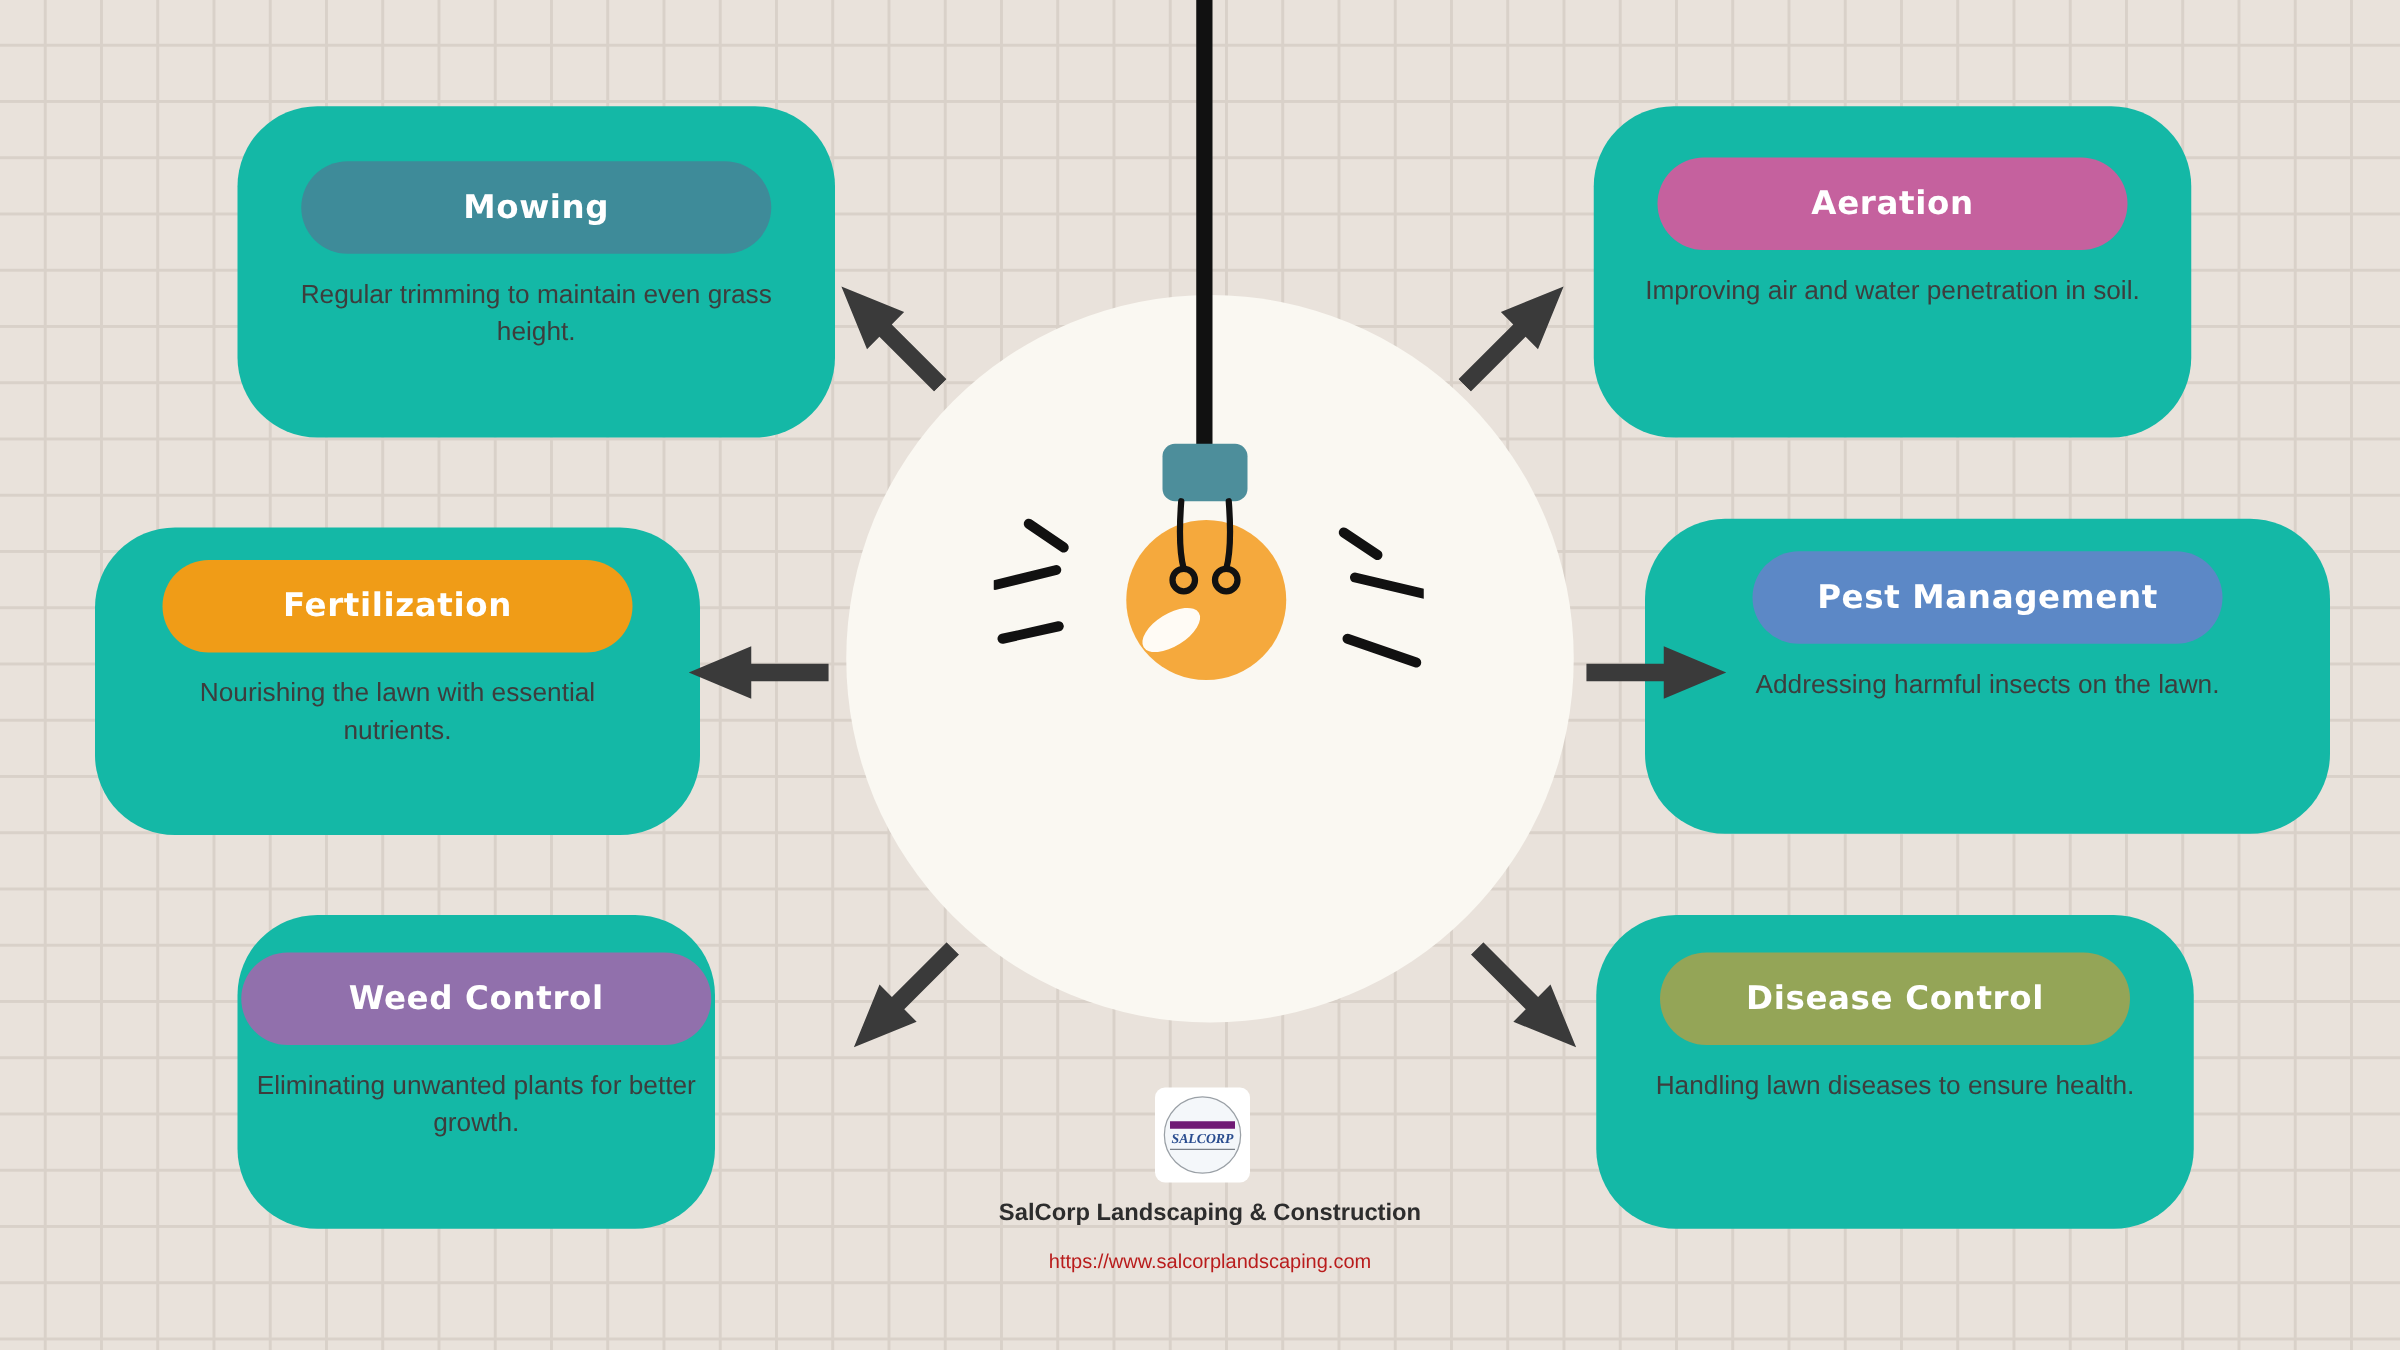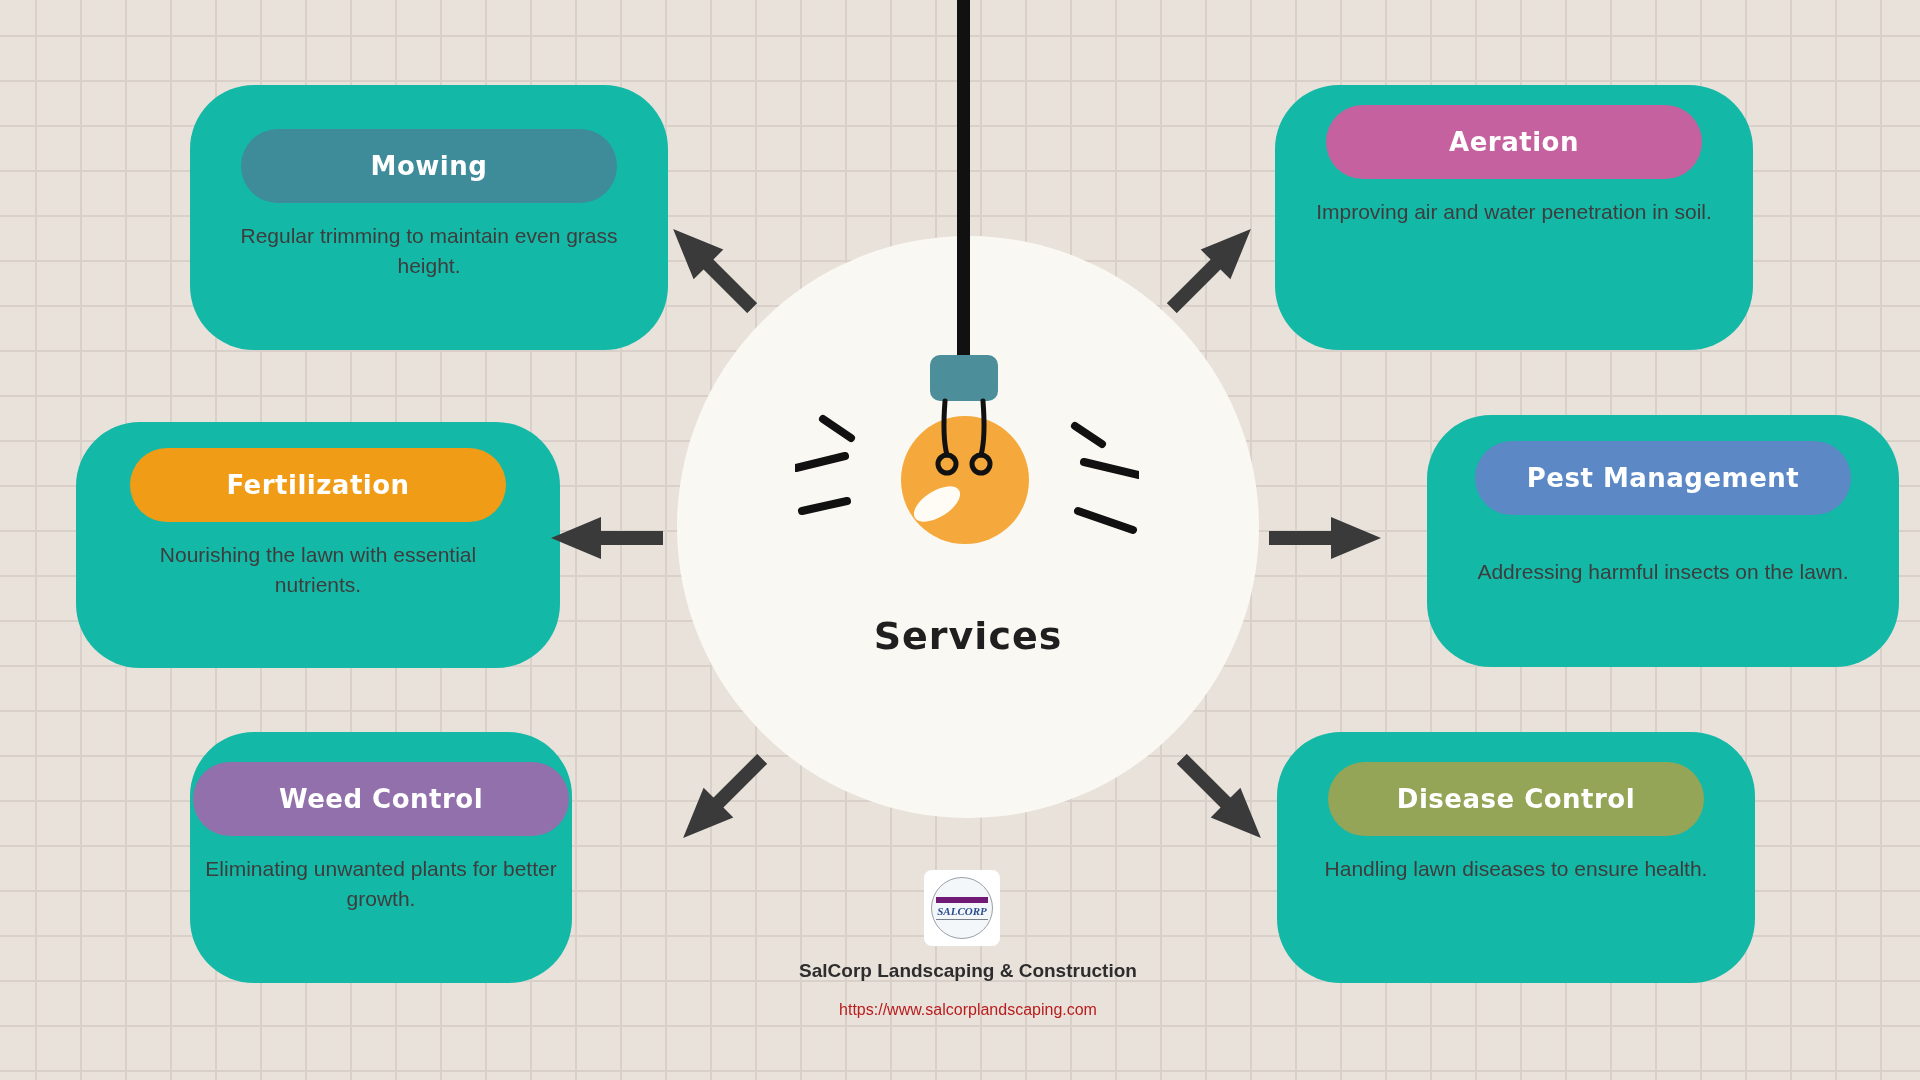--- a/index.html
+++ b/index.html
@@ -40,23 +40,23 @@
     display:flex; align-items:center; justify-content:center;
     color:#ffffff; font-family:"DejaVu Sans", sans-serif; font-weight:800;
     font-size:26px; letter-spacing:.5px;
   }
   .desc {
     margin-top:18px; font-size:21px; line-height:1.45; color:#3d3d3d;
     text-align:center; max-width:408px;
   }
 
   .card-mowing        { left:190px;  top:85px;  width:478px; height:265px; padding-top:44px; }
-  .card-aeration      { left:1275px; top:85px;  width:478px; height:265px; padding-top:20px; }
+  .card-aeration      { left:1275px; top:85px;  width:478px; height:265px; padding-top:41px; }
   .card-fertilization { left:76px;   top:422px; width:484px; height:246px; padding-top:26px; }
-  .card-pest          { left:1427px; top:415px; width:472px; height:252px; padding-top:26px;gap:24px; }
+  .card-pest          { left:1316px; top:415px; width:548px; height:252px; padding-top:26px; }
   .card-weed          { left:190px;  top:732px; width:382px; height:251px; padding-top:30px; }
   .card-disease       { left:1277px; top:732px; width:478px; height:251px; padding-top:30px; }
 
   .arrow { position:absolute; width:114px; height:46px; }
   .arrow-top-left     { left:655px;  top:245px; transform:rotate(-135deg); }
   .arrow-top-right    { left:1155px; top:245px; transform:rotate(-45deg); }
   .arrow-mid-left     { left:549px;  top:515px; transform:rotate(180deg); }
   .arrow-mid-right    { left:1269px; top:515px; transform:rotate(0deg); }
   .arrow-bottom-left  { left:665px;  top:776px; transform:rotate(135deg); }
   .arrow-bottom-right { left:1165px; top:776px; transform:rotate(45deg); }
@@ -108,21 +108,20 @@
   <line x1="28" y1="67" x2="56" y2="86" stroke="#111" stroke-width="8" stroke-linecap="round"></line>
   <line x1="1" y1="116" x2="50" y2="104" stroke="#111" stroke-width="8" stroke-linecap="round"></line>
   <line x1="7" y1="159" x2="52" y2="149" stroke="#111" stroke-width="8" stroke-linecap="round"></line>
 
   <line x1="307" y1="92" x2="280" y2="74" stroke="#111" stroke-width="8" stroke-linecap="round"></line>
   <line x1="344" y1="123" x2="289" y2="110" stroke="#111" stroke-width="8" stroke-linecap="round"></line>
   <line x1="338" y1="178" x2="283" y2="159" stroke="#111" stroke-width="8" stroke-linecap="round"></line>
 </svg>
 
 <div class="title">
-  <div class="line2">Services</div>
 </div>
 
 <div class="card card-mowing">
   <div class="pill" style="background-color: rgb(62, 139, 153);">Mowing</div>
   <div class="desc">Regular trimming to maintain even grass height.</div>
 </div>
 
 <div class="card card-aeration">
   <div class="pill" style="background-color: rgb(197, 97, 158);">Aeration</div>
   <div class="desc">Improving air and water penetration in soil.</div>

